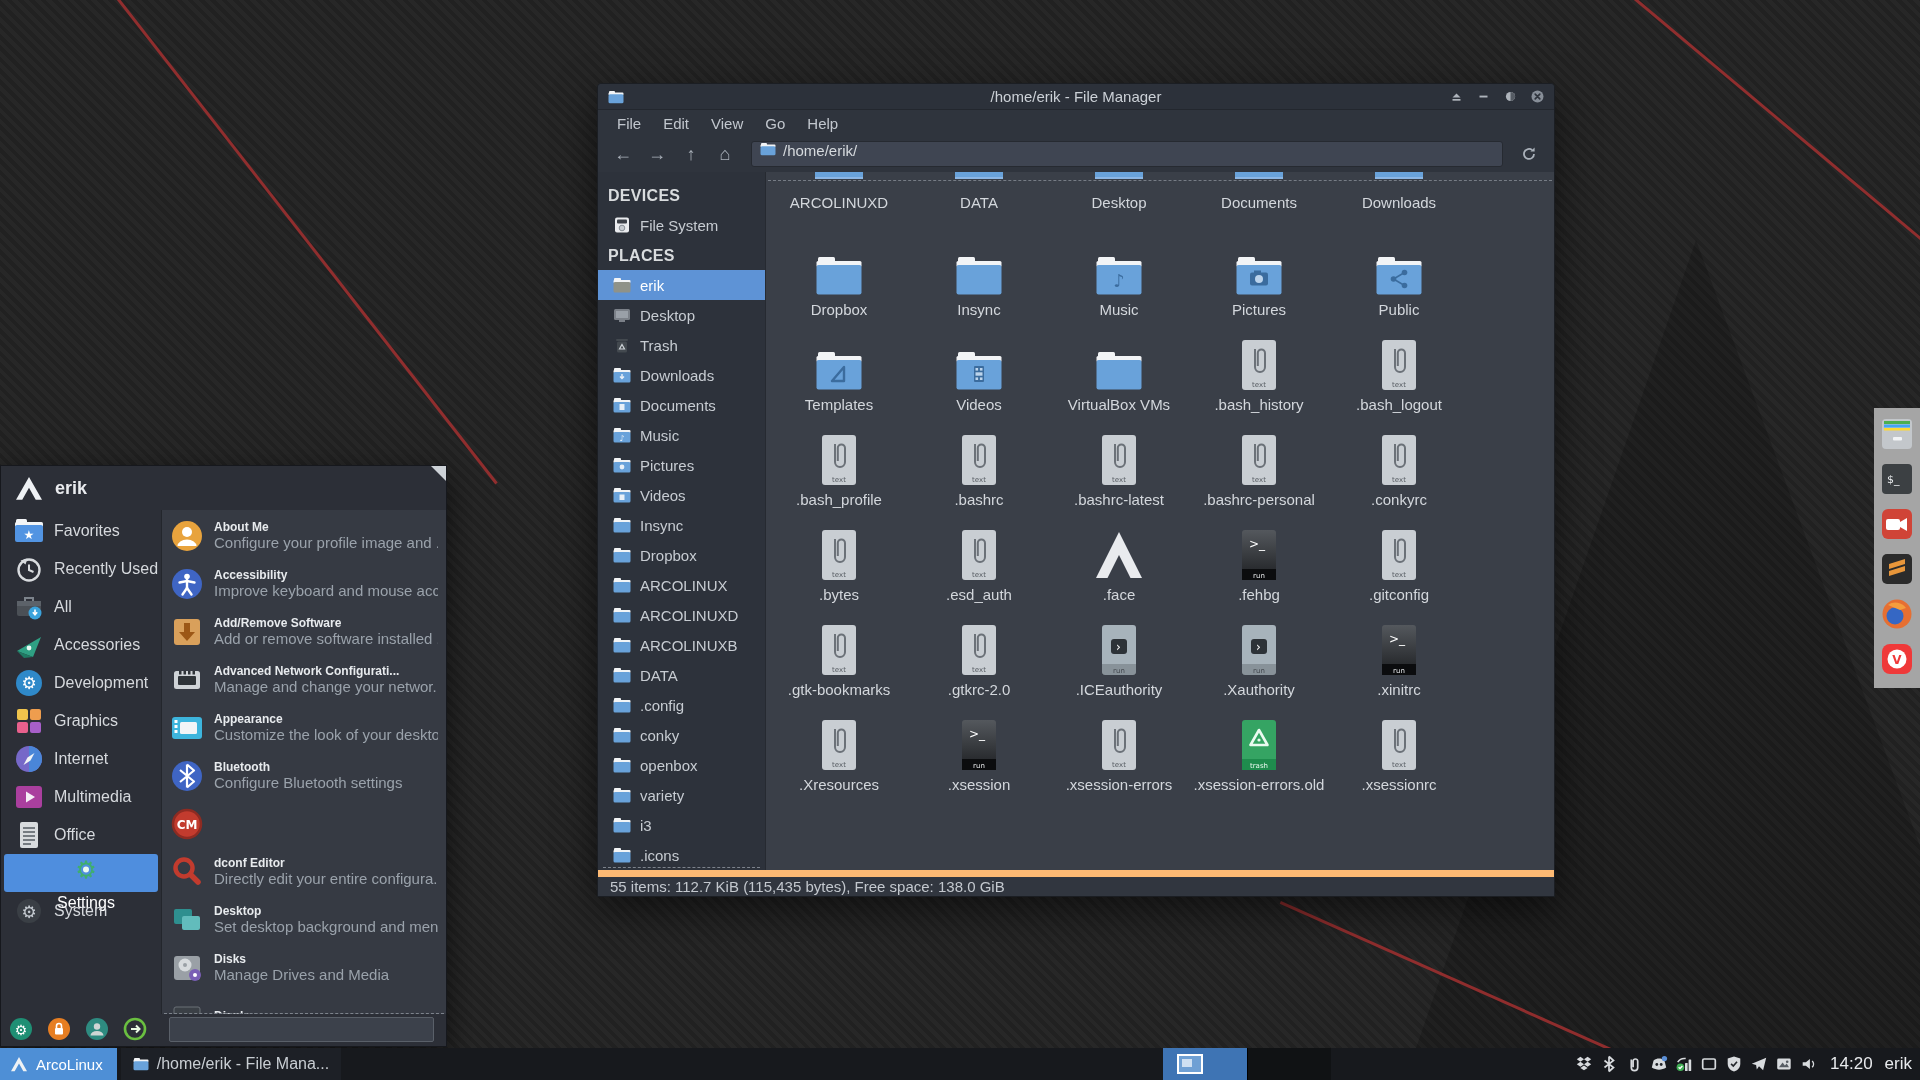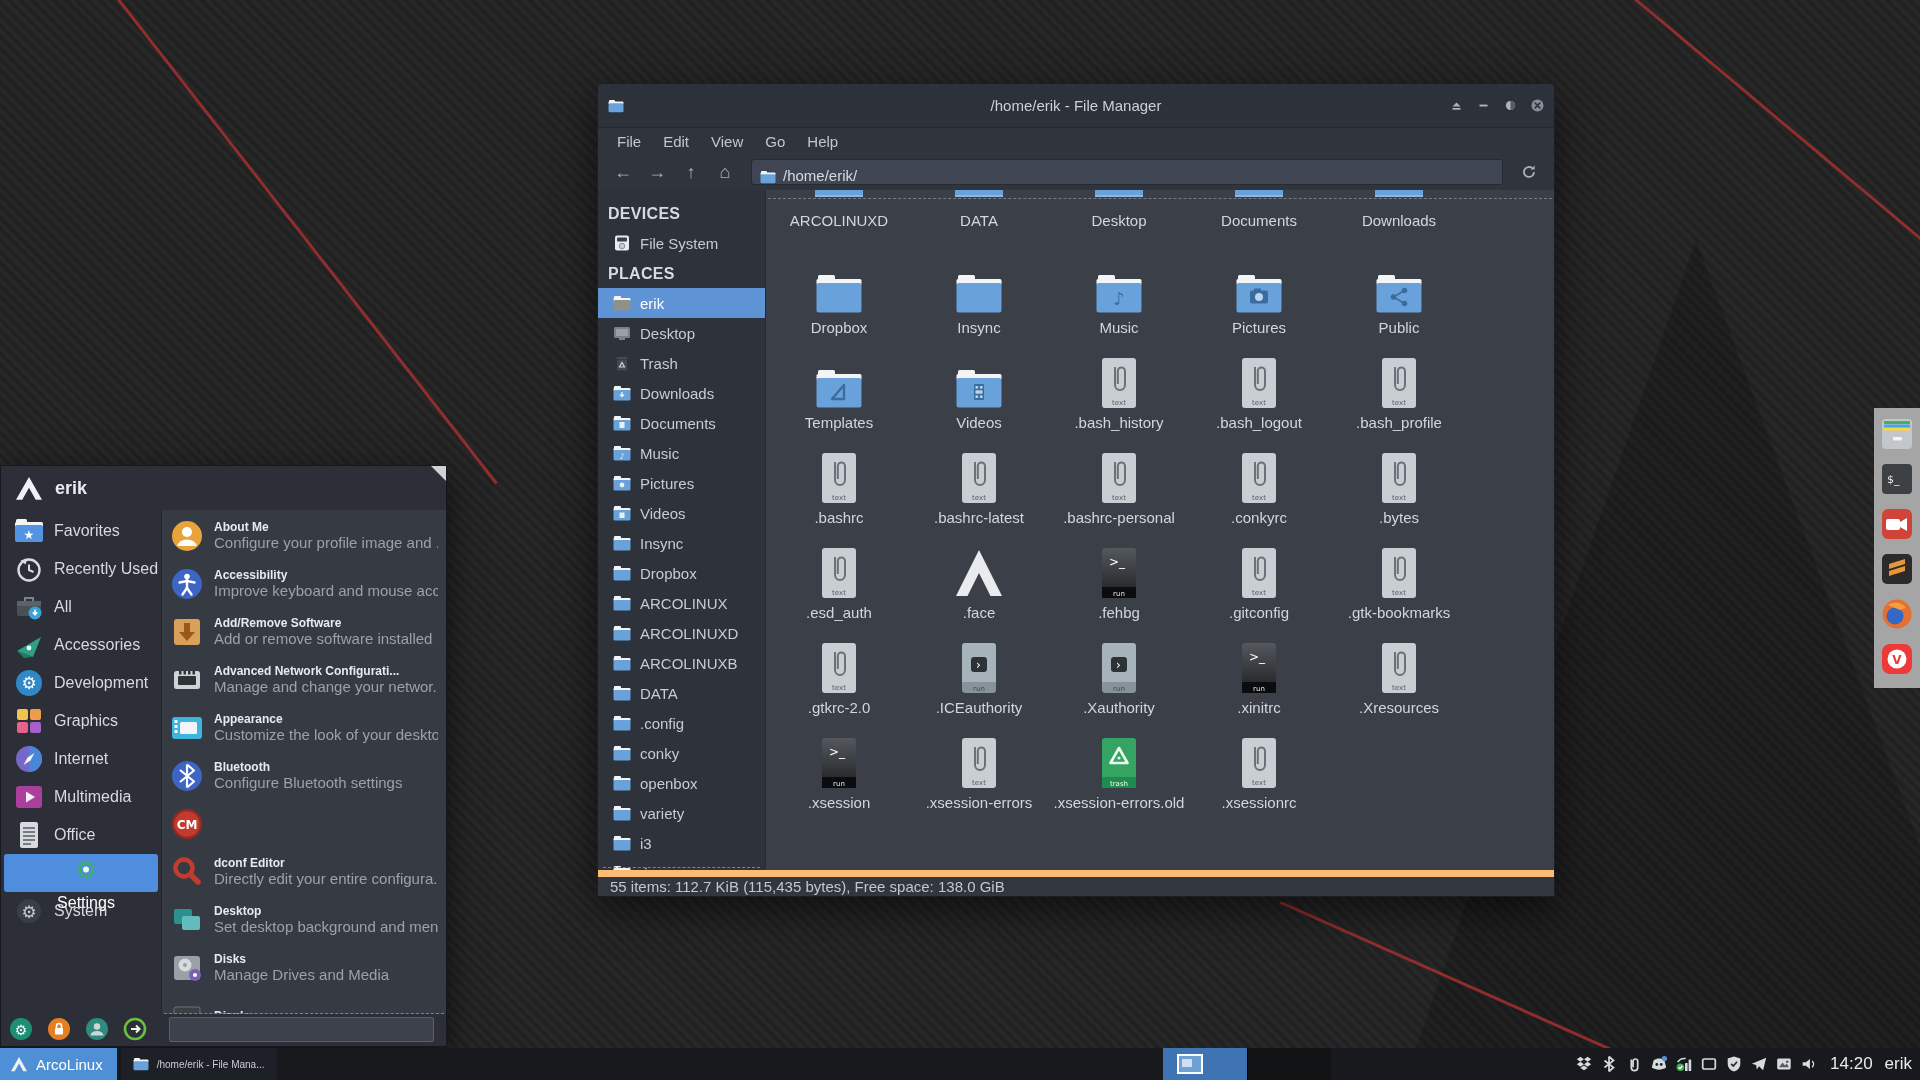--- a/index.html
+++ b/index.html
@@ -10,32 +10,32 @@
 
   
   .redline { position:absolute; height:3px; background:#a33030; opacity:.85; transform-origin:0 0; z-index:3; }
   #watermark { position:absolute; left:1360px; top:240px; width:560px; height:808px; z-index:2;
     background:rgba(0,0,0,.16); clip-path:polygon(60% 0%, 100% 75%, 100% 100%, 10% 100%); }
 
   
   #window { position:absolute; left:597px; top:83px; width:958px; height:814px; z-index:10;
     background:#2f343d; border:1px solid #1b1e23; border-radius:4px 4px 0 0;
     box-shadow:0 14px 40px rgba(0,0,0,.55); display:flex; flex-direction:column; }
-  .titlebar { height:44px; background:#2c313a; border-bottom:1px solid #23272e; border-radius:4px 4px 0 0;
+  .titlebar { height:26px; background:#2c313a; border-bottom:1px solid #23272e; border-radius:4px 4px 0 0;
     display:flex; align-items:center; padding:0 10px; position:relative; flex:0 0 auto; }
   .t-title { position:absolute; left:0; right:0; text-align:center; color:#ccd1d7; font-size:15px; pointer-events:none; }
   .t-btns { margin-left:auto; display:flex; gap:14px; align-items:center; z-index:1; }
   .win-btn { width:13px; height:13px; display:inline-flex; }
   .menubar { height:26px; display:flex; align-items:center; padding-left:8px; flex:0 0 auto; }
   .mi { color:#c2c7ce; font-size:15px; padding:0 11px; }
   .toolbar { height:36px; display:flex; align-items:center; padding:0 8px; gap:3px; flex:0 0 auto; }
   .navbtn { width:34px; height:28px; border:none; background:transparent; color:#a9b0b9; font-size:18px;
     display:inline-flex; align-items:center; justify-content:center; }
   .pathbar { flex:1; height:26px; margin:0 6px; background:#3f4552; border:1px solid #262a31; border-radius:3px;
-    display:flex; align-items:flex-end; gap:7px; padding:0 8px; color:#d6dade; font-size:15px; }
+    display:flex; align-items:flex-start; gap:7px; padding:0 8px; color:#d6dade; font-size:15px; }
   .fm-body { flex:1; display:flex; min-height:0; }
   .sidebar { width:168px; background:#2d323b; border-right:1px solid #262a31; padding-top:8px; position:relative; overflow:hidden; }
   .sidebar:after { content:""; position:absolute; bottom:2px; left:5px; right:5px; border-top:1px dashed #7d838c; }
   .sb-header { padding:7px 10px 5px; font-size:16px; font-weight:bold; color:#d9dcde; letter-spacing:.3px; }
   .sb-item { height:30px; display:flex; align-items:center; gap:9px; padding-left:15px; color:#c7ccd2; font-size:15px; white-space:nowrap; }
   .sb-item.selected { background:#5e93d6; color:#fff; }
   .content { flex:1; background:#3a3f48; position:relative; overflow:hidden; }
   .grid-dash { position:absolute; top:8px; left:2px; right:2px; border-top:1px dashed #8a919a; opacity:.75; }
   #file-grid { position:absolute; inset:0; display:grid; grid-template-columns:repeat(5,140px); padding-left:3px; align-content:start; }
   .cell { width:140px; color:#d3d7dc; font-size:15px; }
@@ -72,21 +72,21 @@
   .foot-ic { width:24px; height:24px; display:inline-flex; }
   #menu-search { flex:1; height:25px; margin-left:8px; margin-right:4px; background:#3c414b;
     border:1px solid #5a6069; border-radius:2px; color:#d6dade; padding:0 8px; font-size:14px; outline:none; }
 
   
   #taskbar { position:absolute; left:0; bottom:0; width:1920px; height:32px; background:#17191d; z-index:30;
     display:flex; align-items:stretch; }
   .tb-start { background:#4e8fd6; display:flex; align-items:center; gap:8px; padding:0 14px 0 10px;
     color:#fff; font-size:15px; }
   .tb-task { display:flex; align-items:center; gap:8px; padding:0 12px; margin-left:4px;
-    color:#c9ced3; font-size:10px; background:#1d2026; }
+    color:#c9ced3; font-size:16px; background:#1d2026; }
   .pager { position:absolute; left:1163px; top:0; height:32px; display:flex; }
   .ws { width:84px; height:32px; }
   .ws.active { background:#3e74b4; position:relative; }
   .ws.other { background:#101214; border-left:1px solid #000; }
   .mini-win { position:absolute; left:14px; top:6px; width:26px; height:20px; background:#6fa0d4;
     border:2px solid #fff; }
   .mini-win i { display:block; width:10px; height:8px; margin:3px; background:#cfe0f2; }
   .tb-right { margin-left:auto; display:flex; align-items:center; }
   .tray { display:flex; align-items:center; gap:7px; margin-right:12px; }
   .tray-ic { width:18px; height:18px; display:inline-flex; }
@@ -507,20 +507,30 @@
                   <rect x="1.5" y="9" width="45" height="29.5" rx="2" fill="#69a2da"></rect>
                   <rect x="19" y="15" width="10" height="16" rx="1" fill="#3b6c9e"></rect>
                   <rect x="20.5" y="17" width="2.6" height="2.6" fill="#bcd4ec"></rect>
                   <rect x="24.9" y="17" width="2.6" height="2.6" fill="#bcd4ec"></rect>
                   <rect x="20.5" y="21.3" width="7" height="3.4" fill="#bcd4ec"></rect>
                   <rect x="20.5" y="26.4" width="2.6" height="2.6" fill="#bcd4ec"></rect>
                   <rect x="24.9" y="26.4" width="2.6" height="2.6" fill="#bcd4ec"></rect>
                 </svg>
               </div>
               <div class="lbl">Videos</div>
+            </div>
+            <div class="cell">
+              <div class="icn">
+                <svg width="48" height="40" viewBox="0 0 48 40" xmlns="http://www.w3.org/2000/svg">
+                  <rect x="3" y="1" width="17" height="7" rx="1.5" fill="#f2f4f6"></rect>
+                  <rect x="1.5" y="5" width="45" height="6" rx="1.5" fill="#f2f4f6"></rect>
+                  <rect x="1.5" y="9" width="45" height="29.5" rx="2" fill="#69a2da"></rect>
+                </svg>
+              </div>
+              <div class="lbl">VirtualBox VMs</div>
             </div>
             <div class="cell">
               <div class="icn">
                 <svg width="36" height="52" viewBox="0 0 36 52" xmlns="http://www.w3.org/2000/svg">
                   <rect x="1" y="1" width="34" height="50" rx="3" fill="#c9ced3"></rect>
                   <path d="M14 10 v18 a5 5 0 0 0 10 0 V14 a3.6 3.6 0 0 0 -7.2 0 v13" fill="none" stroke="#6b7178" stroke-width="2"></path>
                   <text x="18" y="47.5" font-size="7" fill="#585e64" text-anchor="middle">text</text>
                 </svg>
               </div>
               <div class="lbl">.bash_history</div>

